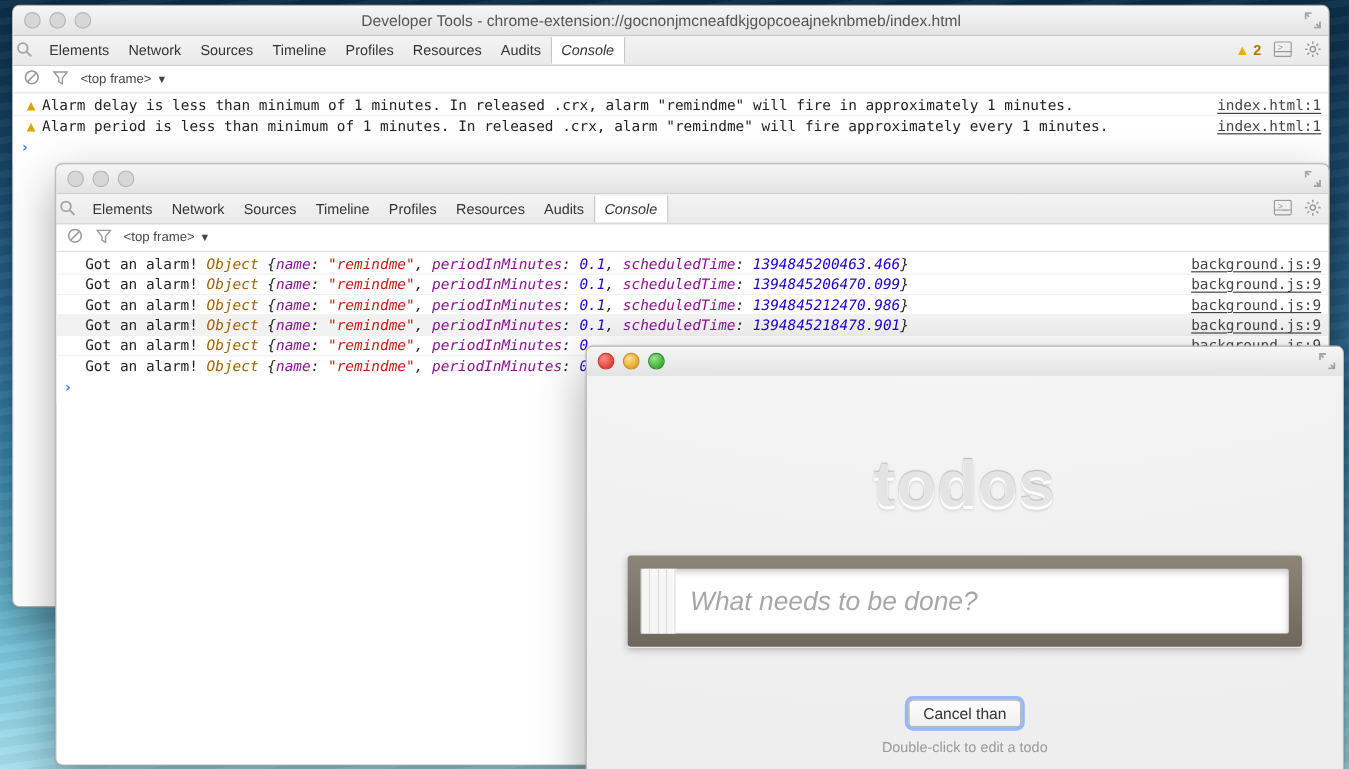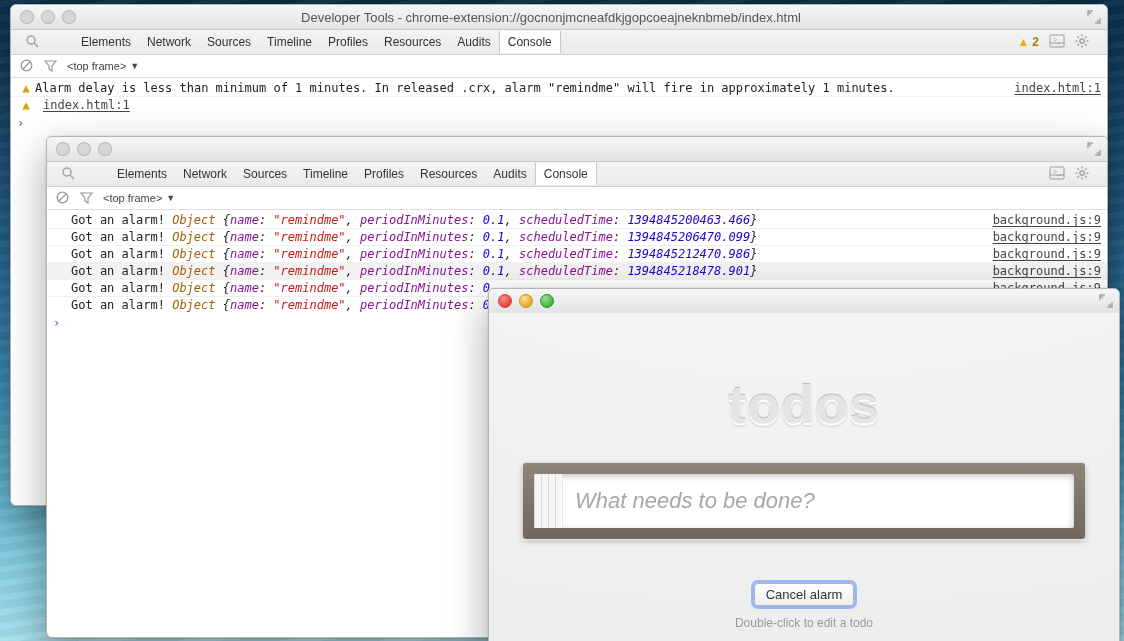--- a/index.html
+++ b/index.html
@@ -60,37 +60,37 @@
   }
   .fullscreen-corner svg { width:14px; height:14px; }
 
   
   .tabbar {
     height: 24px;
     display:flex; align-items:center;
     background: linear-gradient(#f3f3f3,#eaeaea);
     border-bottom:1px solid #cfcfcf;
     font-size:12px; color:#333;
-    padding: 0 12px;
+    padding: 0 0;
     position:relative;
-    gap:28px;
   }
   .tabbar .mag {
     width:18px; text-align:center; opacity:.55; margin-right:4px;
   }
   .tabs { display:flex; gap:0; }
   .tab {
     padding: 4px 8px; cursor:default; color:#333;
   }
   .tab.active {
     border-left:1px solid #c7c7c7;
     border-right:1px solid #c7c7c7;
     background:#fff;
     box-shadow: inset 0 -1px 0 #fff;
     font-weight:500;
+    font-style:italic;
   }
   .tabbar-right {
     margin-left:auto; display:flex; align-items:center; gap:10px;
     padding-right:6px; color:#555;
   }
   .warn-badge { color:#b07500; font-weight:bold; font-size:12px; display:flex; align-items:center; gap:3px;}
   .warn-badge .tri { color:#e6b100; }
   .drawer-icon, .gear-icon { opacity:.55; }
 
   
@@ -316,20 +316,21 @@
   </div>
 
   <div class="console-body" id="w1-console">
       <div class="log-row">
         <span class="log-gutter">▲</span>
         <span class="log-msg">Alarm delay is less than minimum of 1 minutes. In released .crx, alarm "remindme" will fire in approximately 1 minutes.</span>
         <span class="log-src">index.html:1</span>
       </div>
       <div class="log-row">
         <span class="log-gutter">▲</span>
+        <span class="log-msg">Alarm period is less than minimum of 1 minutes. In released .crx, alarm "remindme" will fire approximately every 1 minutes.</span>
         <span class="log-src">index.html:1</span>
       </div>
       <div class="prompt-row"><span class="prompt-caret">›</span></div>
     </div>
 
   <div class="resize-grip">
     <svg width="14" height="14" viewBox="0 0 14 14">
         <path d="M3 13 L13 3 M7 13 L13 7 M11 13 L13 11" stroke="#777" stroke-width="1"></path>
       </svg>
   </div>
@@ -462,16 +463,16 @@
   <div class="todos-body">
     <div class="todos-title">todos</div>
 
     <div class="todo-input-wrap">
       <div class="todo-input">
         <div class="binding"></div>
         <input type="text" placeholder="What needs to be done?" style="">
       </div>
     </div>
 
-    <button class="cancel-btn">Cancel alarm</button>
+    <button class="cancel-btn">Cancel than</button>
     <div class="hint">Double-click to edit a todo</div>
   </div>
 </div>
 
 </body></html>

